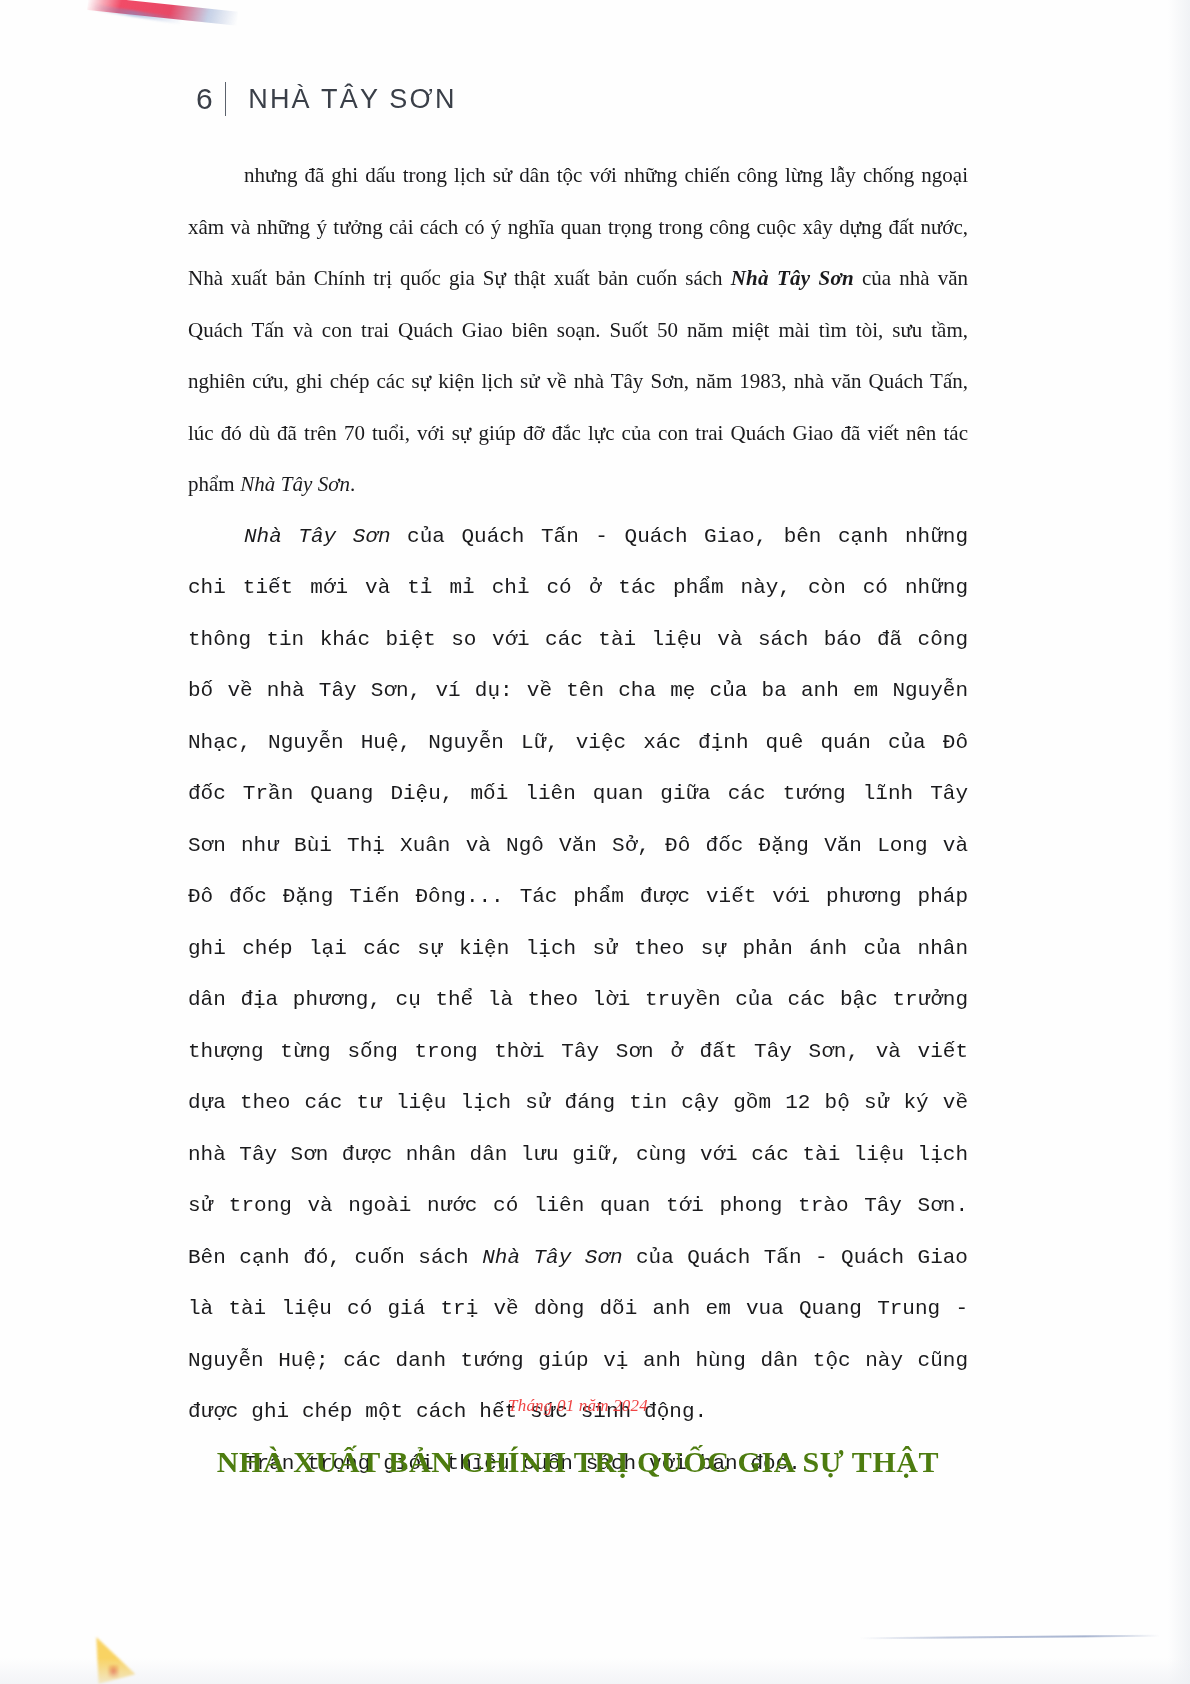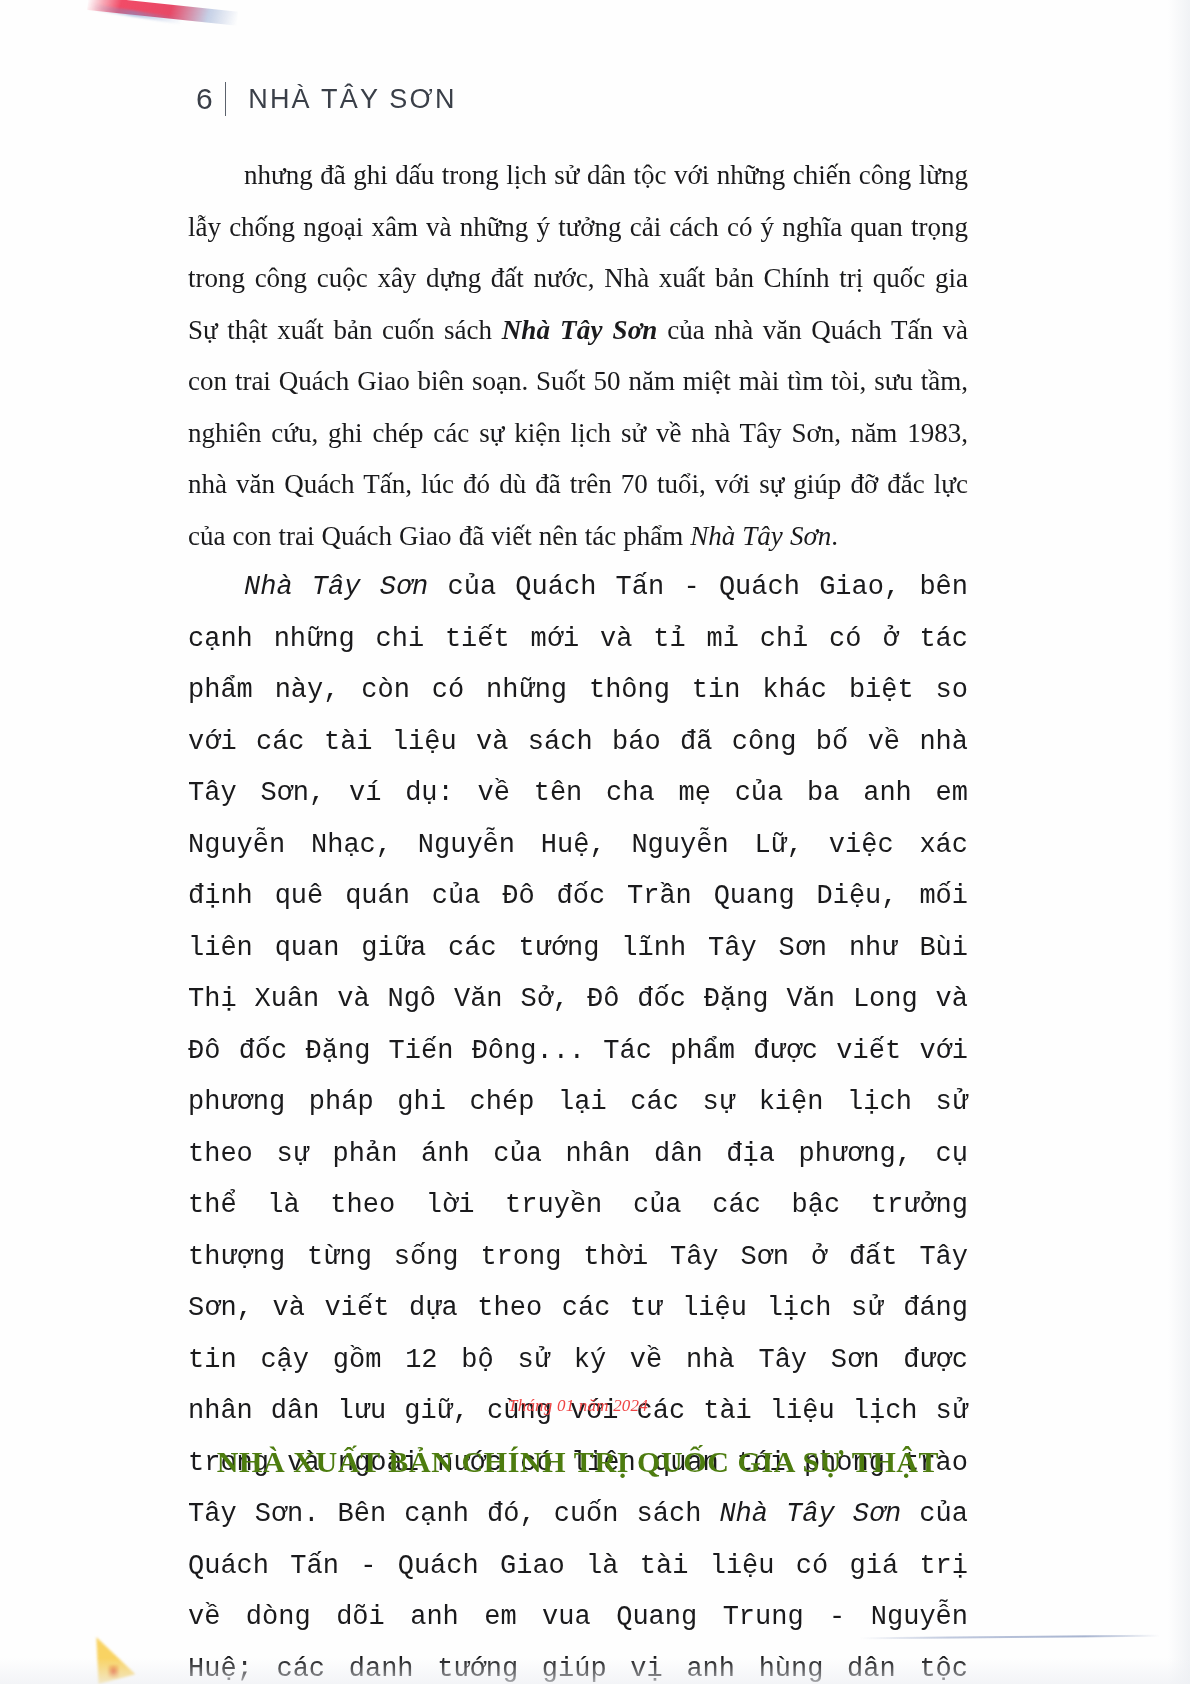--- a/index.html
+++ b/index.html
@@ -144,21 +144,21 @@
   .body-col {
     position: absolute;
     top: 150px;
     left: 188px;
     width: 780px;
   }
   .para {
     margin: 0;
     text-align: justify;
     text-justify: inter-word;
-    font-size: 27px;
+    font-size: 21px;
     line-height: 51.5px;
     hyphens: none;
     word-spacing: 0.3px;
   }
   .para.indent {
     text-indent: 56px;
   }
   .para + .para {
     margin-top: 0;
     font-family: Liberation Mono, monospace;

